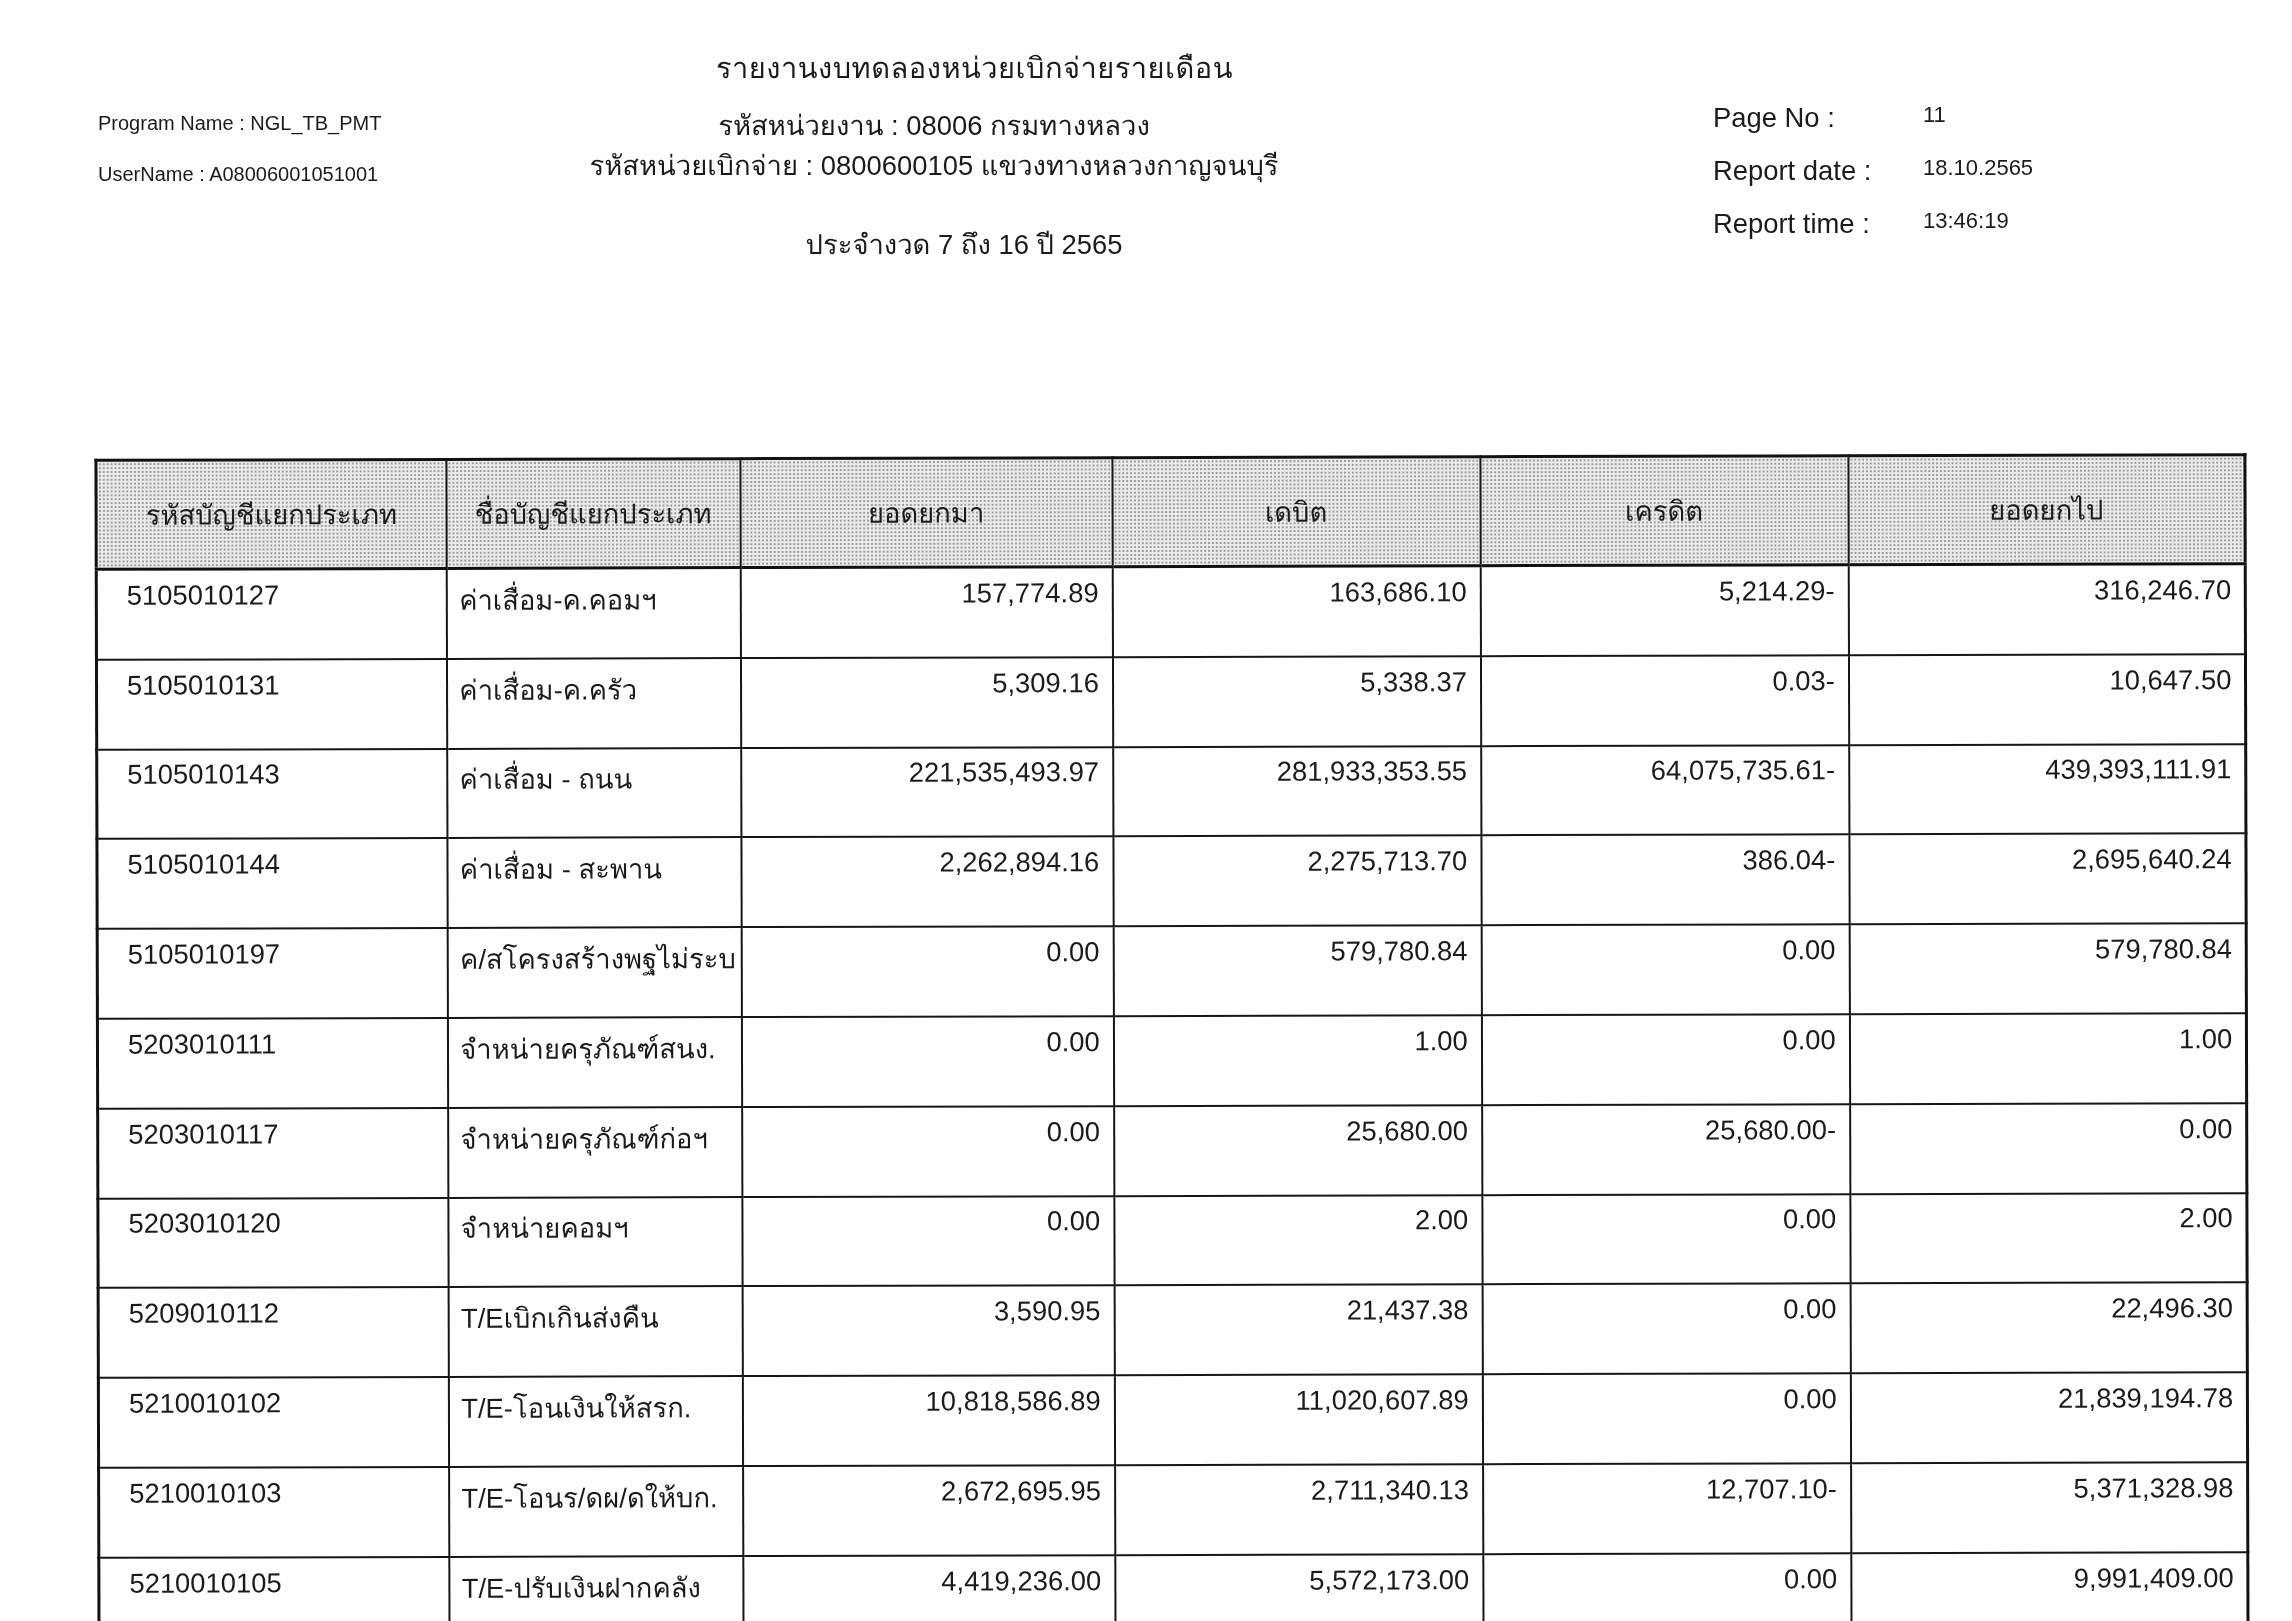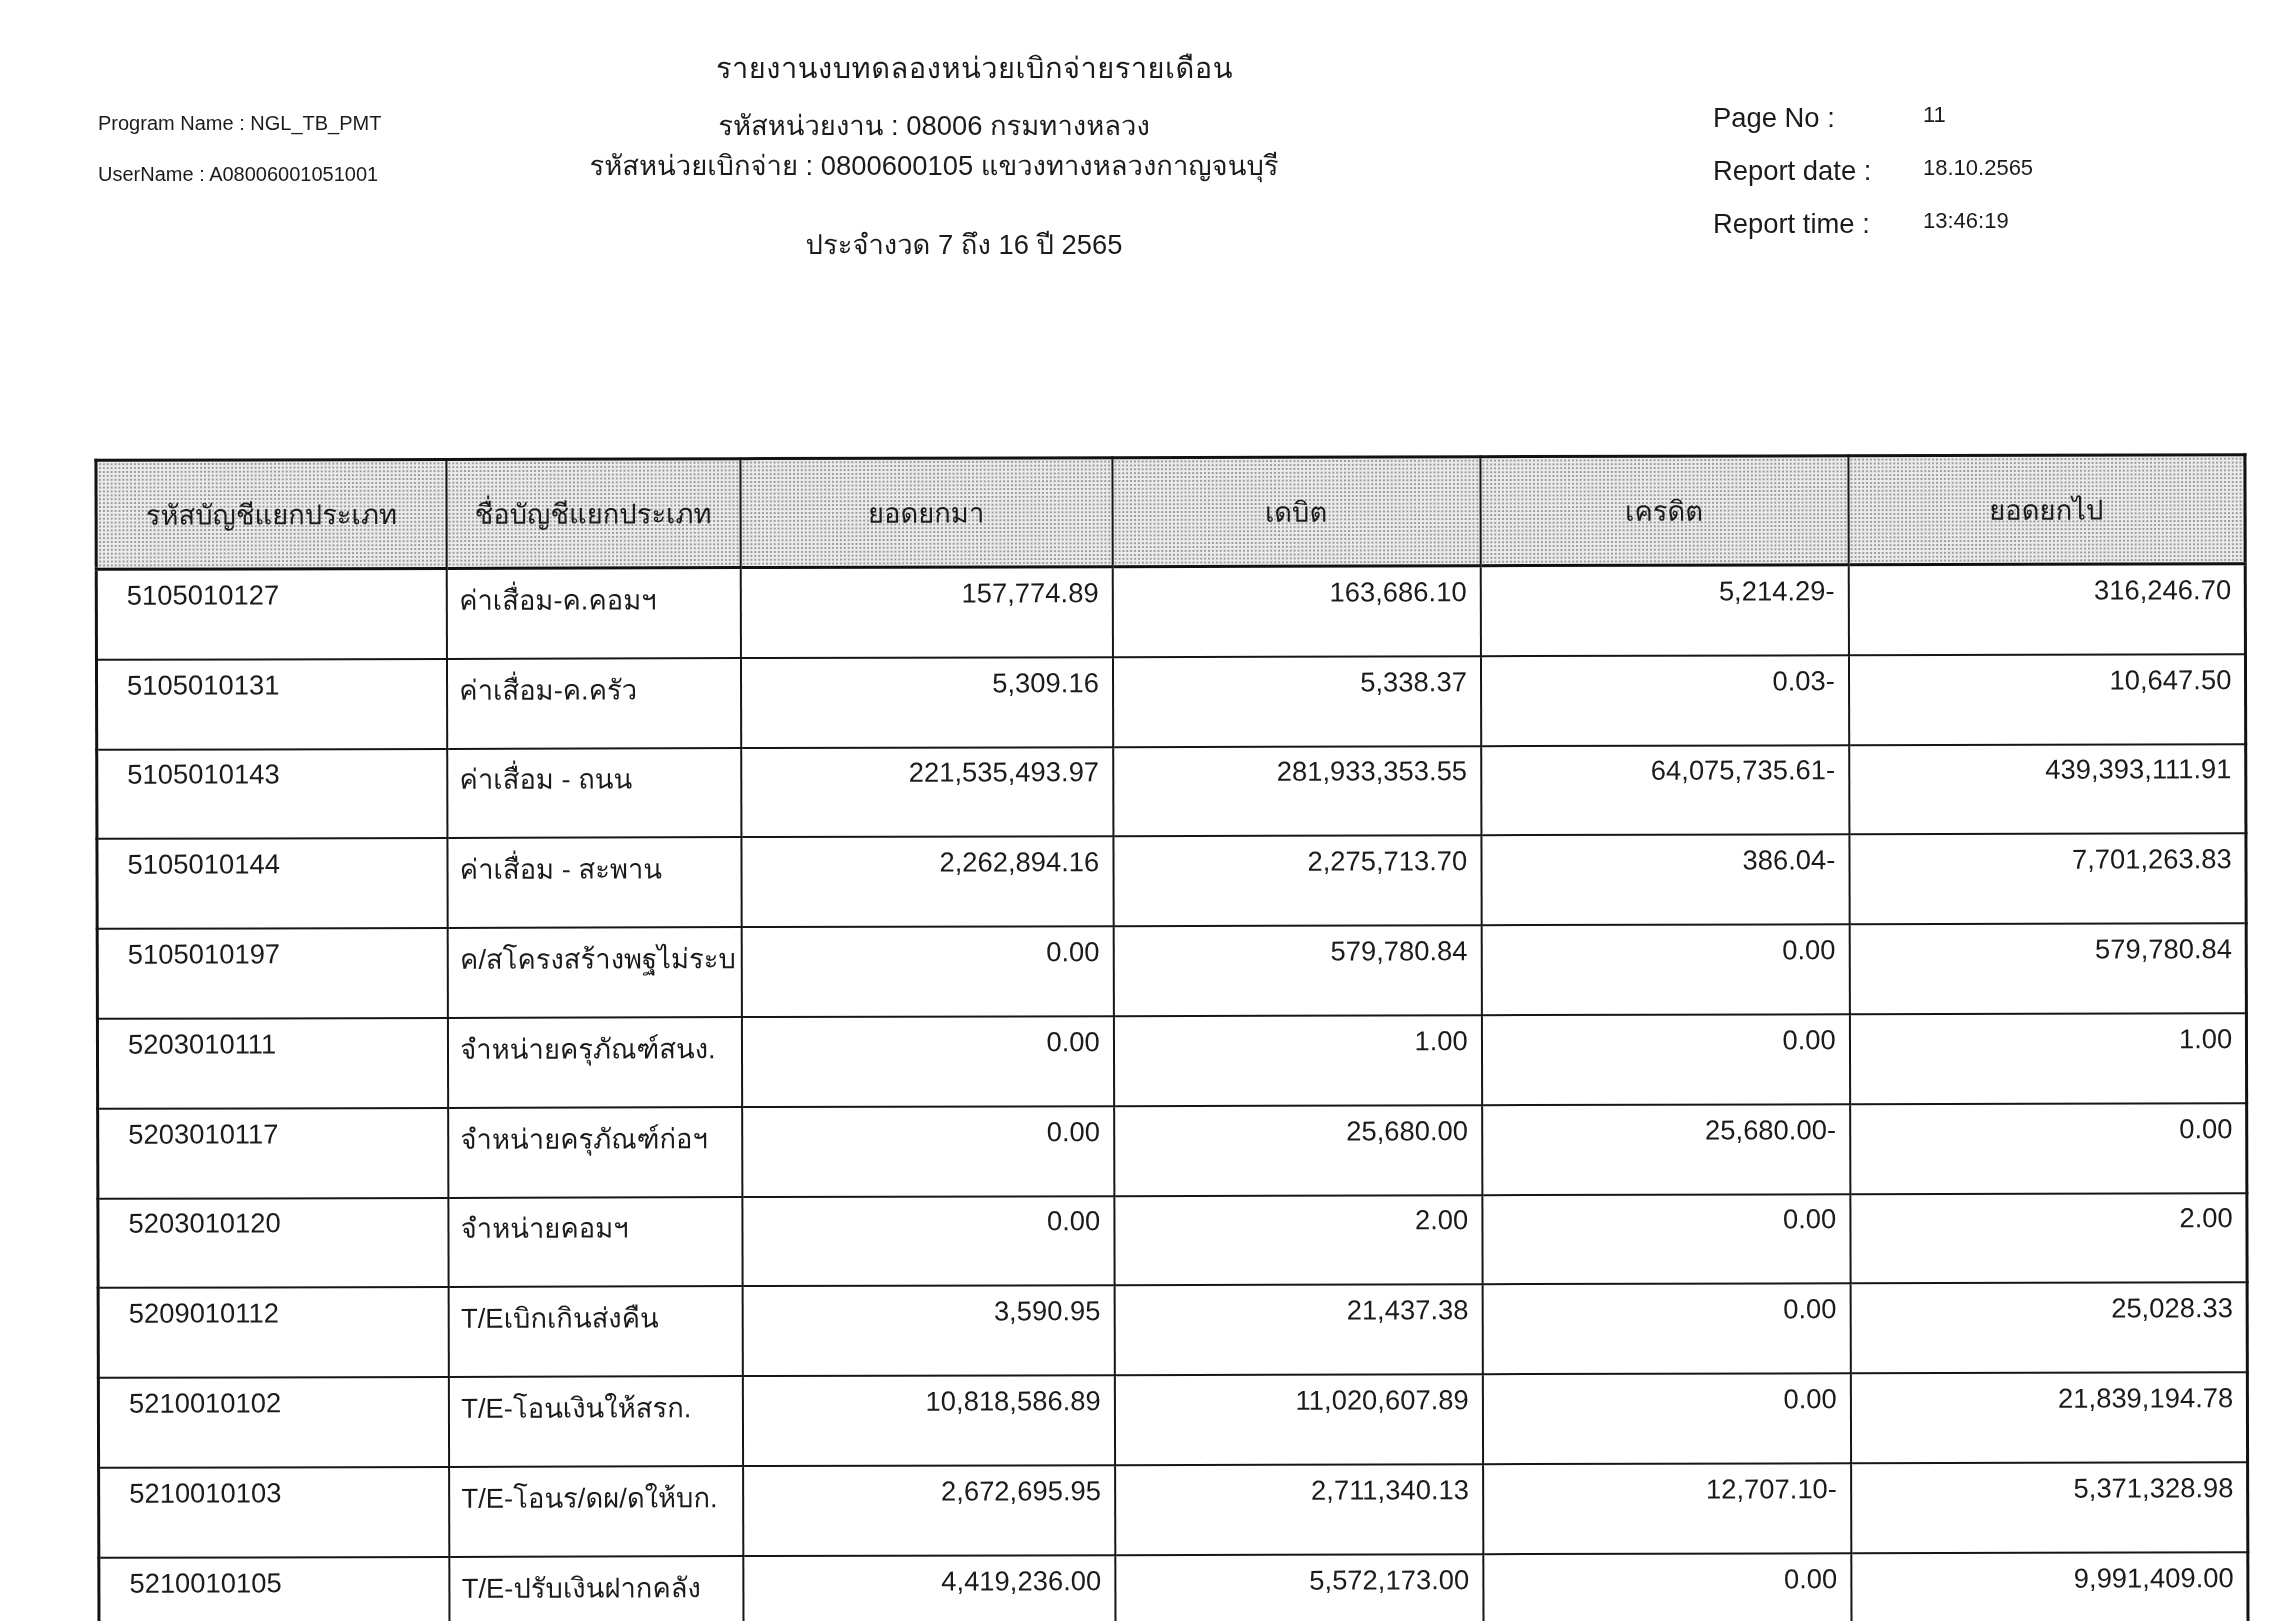--- a/index.html
+++ b/index.html
@@ -132,21 +132,21 @@
           <td class="cell-num">281,933,353.55</td>
           <td class="cell-num">64,075,735.61-</td>
           <td class="cell-num">439,393,111.91</td>
         </tr>
         <tr>
           <td class="cell-left">5105010144</td>
           <td class="cell-left">ค่าเสื่อม - สะพาน</td>
           <td class="cell-num">2,262,894.16</td>
           <td class="cell-num">2,275,713.70</td>
           <td class="cell-num">386.04-</td>
-          <td class="cell-num">7,701,263.83</td>
+          <td class="cell-num">2,695,640.24</td>
         </tr>
         <tr>
           <td class="cell-left">5105010197</td>
           <td class="cell-left">ค/สโครงสร้างพฐไม่ระบ</td>
           <td class="cell-num">0.00</td>
           <td class="cell-num">579,780.84</td>
           <td class="cell-num">0.00</td>
           <td class="cell-num">579,780.84</td>
         </tr>
         <tr>
@@ -172,21 +172,21 @@
           <td class="cell-num">2.00</td>
           <td class="cell-num">0.00</td>
           <td class="cell-num">2.00</td>
         </tr>
         <tr>
           <td class="cell-left">5209010112</td>
           <td class="cell-left">T/Eเบิกเกินส่งคืน</td>
           <td class="cell-num">3,590.95</td>
           <td class="cell-num">21,437.38</td>
           <td class="cell-num">0.00</td>
-          <td class="cell-num">25,028.33</td>
+          <td class="cell-num">22,496.30</td>
         </tr>
         <tr>
           <td class="cell-left">5210010102</td>
           <td class="cell-left">T/E-โอนเงินให้สรก.</td>
           <td class="cell-num">10,818,586.89</td>
           <td class="cell-num">11,020,607.89</td>
           <td class="cell-num">0.00</td>
           <td class="cell-num">21,839,194.78</td>
         </tr>
         <tr>

